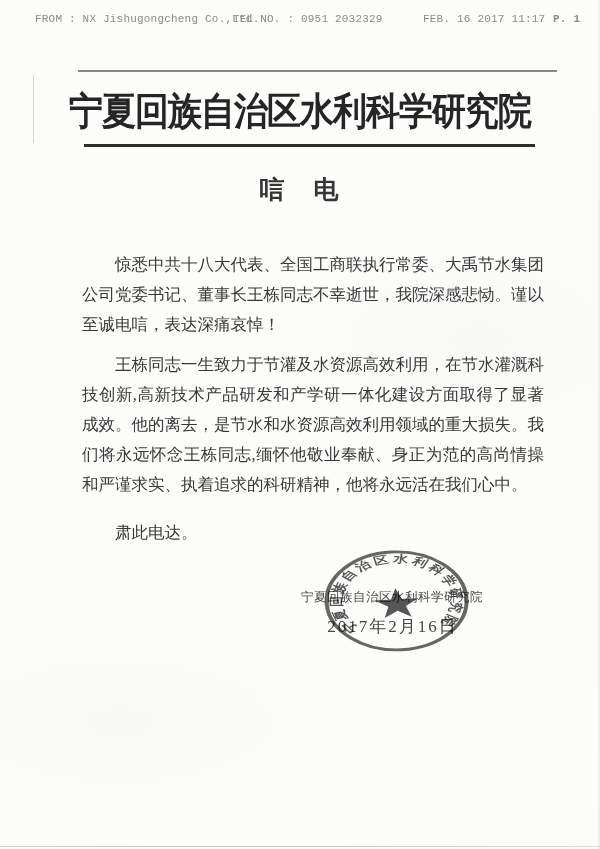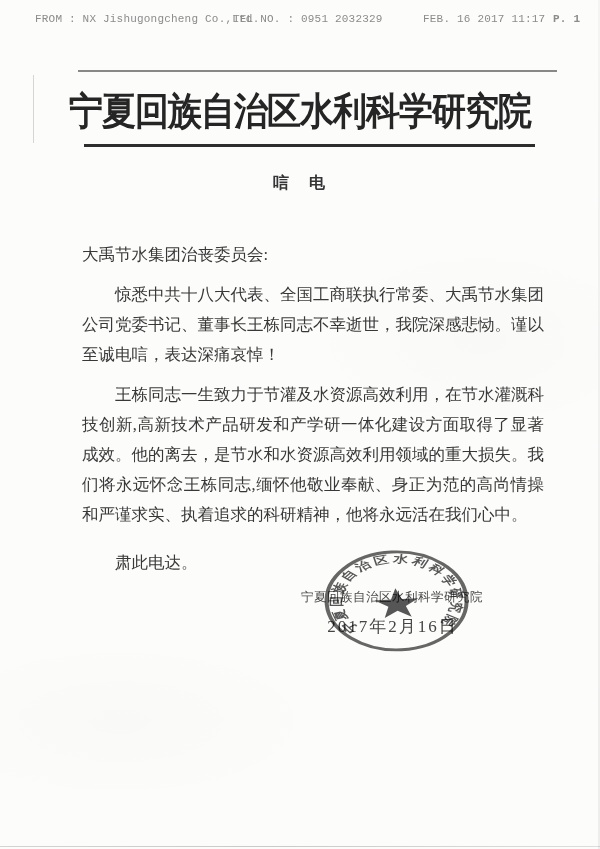--- a/index.html
+++ b/index.html
@@ -41,21 +41,21 @@
     font-size:34px;font-weight:700;letter-spacing:-1px;
     color:#252525;
     transform:scaleY(1.12);transform-origin:center top;
   }
   .rule-bottom{
     position:absolute;left:84px;top:144px;width:451px;height:3px;
     background:#2d2d2d;
   }
   .doc-title{
     position:absolute;left:0;top:173px;width:600px;
-    text-align:center;font-size:16px;font-weight:700;color:#353535;
+    text-align:center;font-size:25px;font-weight:700;color:#353535;
     letter-spacing:2px;
   }
   .body-text{
     position:absolute;left:82px;top:240px;width:462px;
     font-size:16.5px;line-height:30px;text-align:justify;
     color:#383838;
   }
   .salutation{margin:0 0 2px 0;}
   .body-text p{margin:10px 0;text-indent:2em;}
   .closing{text-indent:2em;margin-top:18px;}
@@ -106,21 +106,20 @@
 
   <div class="artifact-vline"></div>
 
   <div class="rule-top"></div>
   <div class="letterhead-title">宁夏回族自治区水利科学研究院</div>
   <div class="rule-bottom"></div>
 
   <div class="doc-title">唁　电</div>
 
   <div class="body-text">
-    <div class="salutation">大禹节水集团治丧委员会:</div>
     <p>惊悉中共十八大代表、全国工商联执行常委、大禹节水集团公司党委书记、董事长王栋同志不幸逝世，我院深感悲恸。谨以至诚电唁，表达深痛哀悼！</p>
     <p>王栋同志一生致力于节灌及水资源高效利用，在节水灌溉科技创新,高新技术产品研发和产学研一体化建设方面取得了显著成效。他的离去，是节水和水资源高效利用领域的重大损失。我们将永远怀念王栋同志,缅怀他敬业奉献、身正为范的高尚情操和严谨求实、执着追求的科研精神，他将永远活在我们心中。</p>
     <div class="closing">肃此电达。</div>
   </div>
 
   <div class="sig-name">宁夏回族自治区水利科学研究院</div>
   <div class="sig-date">2017年2月16日</div>
 
   <svg class="seal" viewBox="0 0 160 160" xmlns="http://www.w3.org/2000/svg">
     <circle cx="80" cy="80" r="70" fill="none" stroke="#3f3f3f" stroke-width="4" opacity="0.9"></circle>

